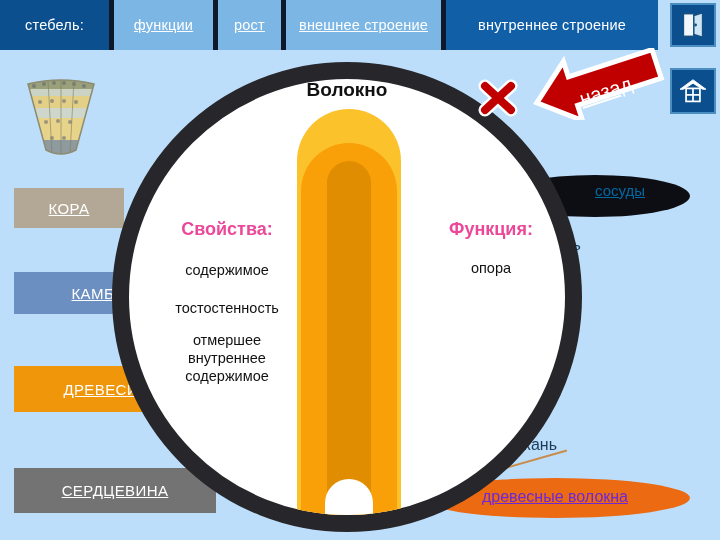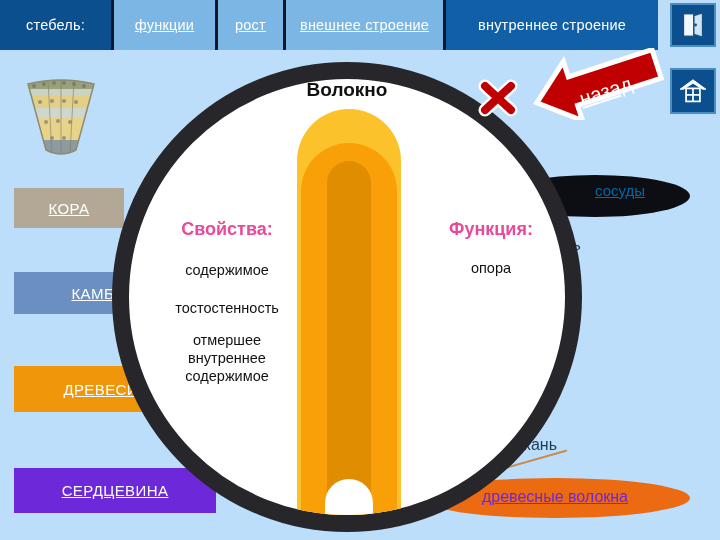--- a/index.html
+++ b/index.html
@@ -34,21 +34,21 @@
     z-index: 40;
   }
   .nav-tab {
     display: flex;
     align-items: center;
     justify-content: center;
     color: #ffffff;
     font-size: 14.5px;
     letter-spacing: 0.2px;
     box-sizing: border-box;
-    border-right: 3px solid #0f172a;
+    border-right: 5px solid #0f172a;
     white-space: nowrap;
   }
   .nav-tab.home     { width: 114px; background: #0b4f8f; }
   .nav-tab.link     { background: #7bb6e4; }
   .nav-tab.active   { background: #115fa6; }
   .nav-tab.link span { text-decoration: underline; }
   .nav-tab.t-funk   { width: 104px; }
   .nav-tab.t-rost   { width: 68px; }
   .nav-tab.t-vnesh  { width: 160px; }
   .nav-tab.t-vnutr  { width: 212px; border-right: none; }
@@ -91,21 +91,21 @@
     display: flex; align-items: center; justify-content: center;
     font-size: 15px;
     letter-spacing: 0.4px;
     color: #ffffff;
     white-space: nowrap;
   }
   .side-btn span { text-decoration: underline; }
   #btn-kora  { left: 14px;  top: 188px; width: 110px; height: 40px; background: #b3a795; }
   #btn-kambi { left: 14px;  top: 272px; width: 180px; height: 42px; background: #6b8fc0; }
   #btn-drev  { left: 14px;  top: 366px; width: 195px; height: 46px; background: #f0960a; }
-  #btn-serdc { left: 14px;  top: 468px; width: 202px; height: 45px; background: #6d28d9; }
+  #btn-serdc { left: 14px;  top: 468px; width: 202px; height: 45px; background: #737373; }
 
   
   #right-ellipse {
     position: absolute;
     left: 500px; top: 175px;
     width: 190px; height: 42px;
     background: #0d0d14;
     border-radius: 50%;
     z-index: 6;
   }

